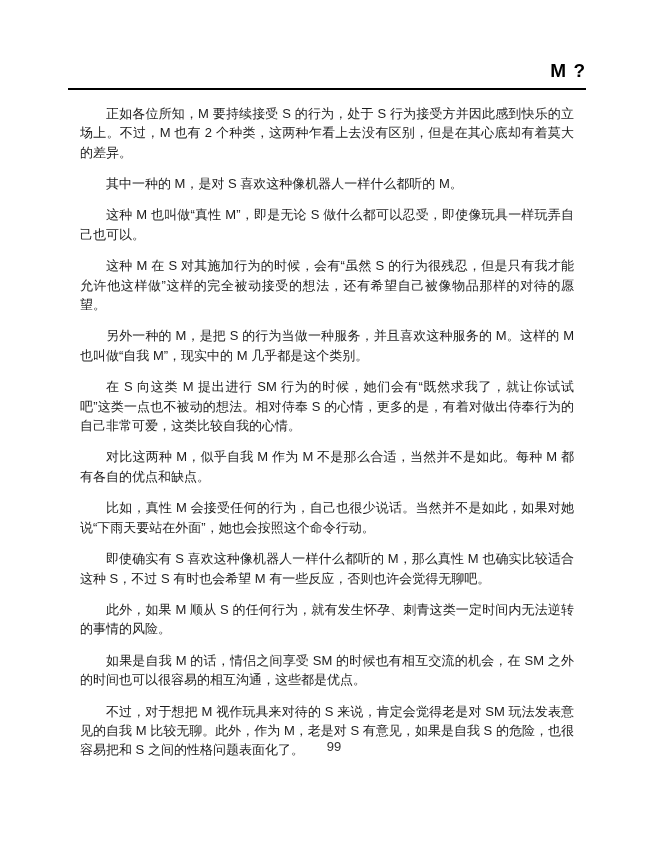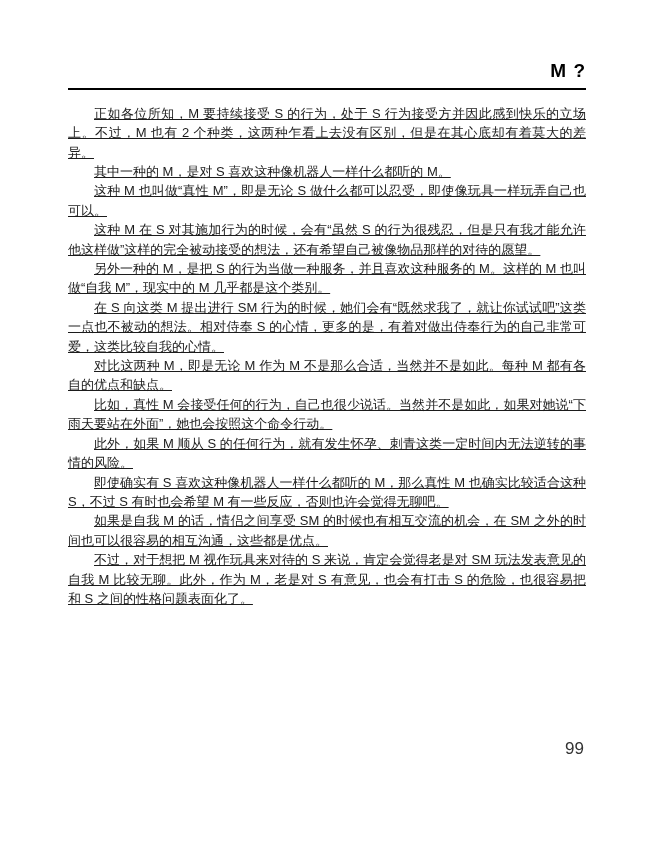--- a/index.html
+++ b/index.html
@@ -37,51 +37,50 @@
     margin: 5px 0 0 0;
   }
   .body-text {
     margin-top: 14px;
     font-size: 13px;
     line-height: 19.4px;
     text-align: justify;
     color: #1c1c1c;
   }
   .body-text p {
-    margin: 0;
+    margin: 12px;
     padding: 0;
     text-indent: 2em;
-    text-decoration: underline;
   }
   .page-number {
     position: absolute;
     top: 739px;
     left: 84px;
     right: 66px;
-    text-align: right;
-    font-size: 17px;
+    text-align: center;
+    font-size: 13px;
     color: #333333;
   }
 </style>
 </head>
 <body>
 
 <div class="page">
   <div class="content-area">
     <h1 class="chapter-title">M ?</h1>
     <hr class="header-divider">
     <div class="body-text">
       <p>正如各位所知，M 要持续接受 S 的行为，处于 S 行为接受方并因此感到快乐的立场上。不过，M 也有 2 个种类，这两种乍看上去没有区别，但是在其心底却有着莫大的差异。</p>
       <p>其中一种的 M，是对 S 喜欢这种像机器人一样什么都听的 M。</p>
       <p>这种 M 也叫做“真性 M”，即是无论 S 做什么都可以忍受，即使像玩具一样玩弄自己也可以。</p>
       <p>这种 M 在 S 对其施加行为的时候，会有“虽然 S 的行为很残忍，但是只有我才能允许他这样做”这样的完全被动接受的想法，还有希望自己被像物品那样的对待的愿望。</p>
       <p>另外一种的 M，是把 S 的行为当做一种服务，并且喜欢这种服务的 M。这样的 M 也叫做“自我 M”，现实中的 M 几乎都是这个类别。</p>
       <p>在 S 向这类 M 提出进行 SM 行为的时候，她们会有“既然求我了，就让你试试吧”这类一点也不被动的想法。相对侍奉 S 的心情，更多的是，有着对做出侍奉行为的自己非常可爱，这类比较自我的心情。</p>
-      <p>对比这两种 M，即是无论 M 作为 M 不是那么合适，当然并不是如此。每种 M 都有各自的优点和缺点。</p>
+      <p>对比这两种 M，似乎自我 M 作为 M 不是那么合适，当然并不是如此。每种 M 都有各自的优点和缺点。</p>
       <p>比如，真性 M 会接受任何的行为，自己也很少说话。当然并不是如此，如果对她说“下雨天要站在外面”，她也会按照这个命令行动。</p>
+      <p>即使确实有 S 喜欢这种像机器人一样什么都听的 M，那么真性 M 也确实比较适合这种 S，不过 S 有时也会希望 M 有一些反应，否则也许会觉得无聊吧。</p>
       <p>此外，如果 M 顺从 S 的任何行为，就有发生怀孕、刺青这类一定时间内无法逆转的事情的风险。</p>
-      <p>即使确实有 S 喜欢这种像机器人一样什么都听的 M，那么真性 M 也确实比较适合这种 S，不过 S 有时也会希望 M 有一些反应，否则也许会觉得无聊吧。</p>
       <p>如果是自我 M 的话，情侣之间享受 SM 的时候也有相互交流的机会，在 SM 之外的时间也可以很容易的相互沟通，这些都是优点。</p>
-      <p>不过，对于想把 M 视作玩具来对待的 S 来说，肯定会觉得老是对 SM 玩法发表意见的自我 M 比较无聊。此外，作为 M，老是对 S 有意见，也会有打击 S 的危险，也很容易把和 S 之间的性格问题表面化了。</p>
+      <p>不过，对于想把 M 视作玩具来对待的 S 来说，肯定会觉得老是对 SM 玩法发表意见的自我 M 比较无聊。此外，作为 M，老是对 S 有意见，如果是自我 S 的危险，也很容易把和 S 之间的性格问题表面化了。</p>
     </div>
   </div>
   <div class="page-number">99</div>
 </div>
 
 </body></html>

